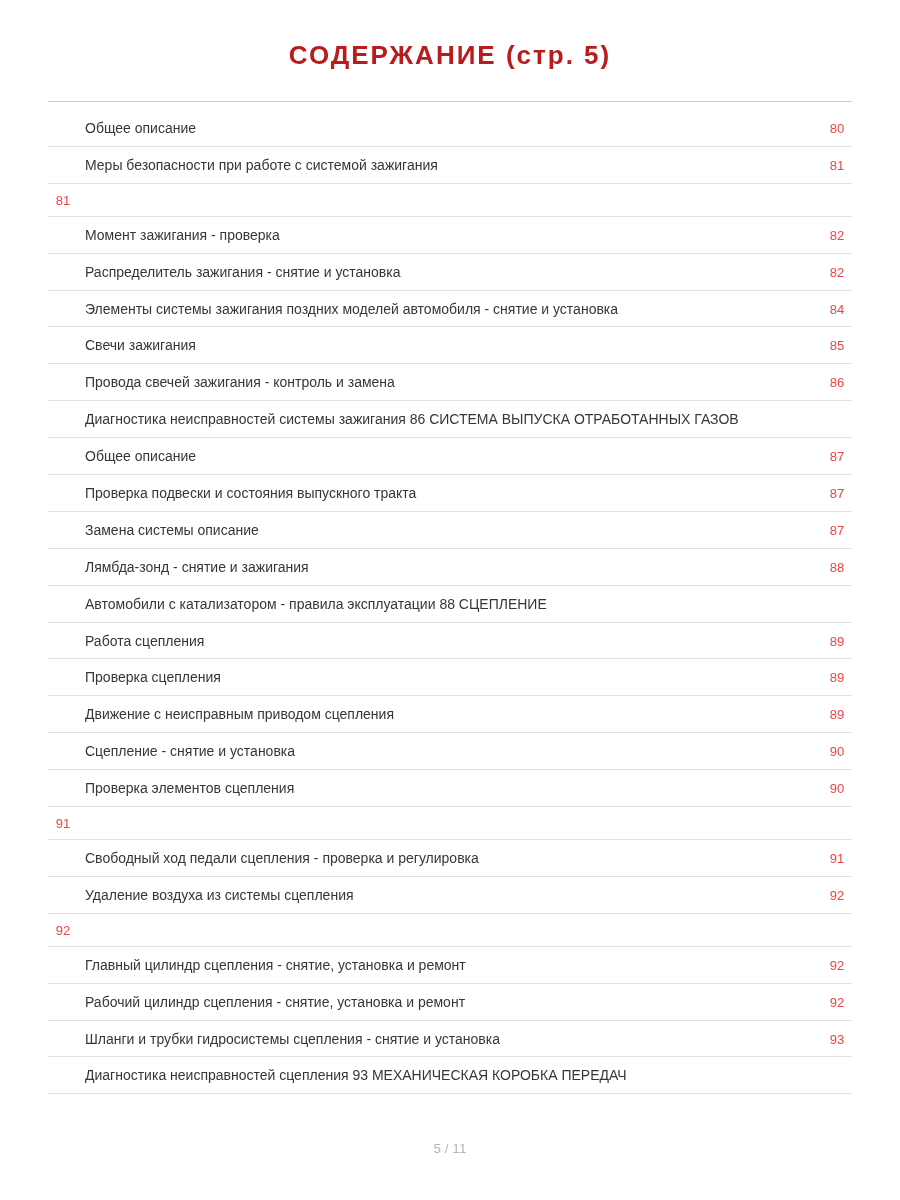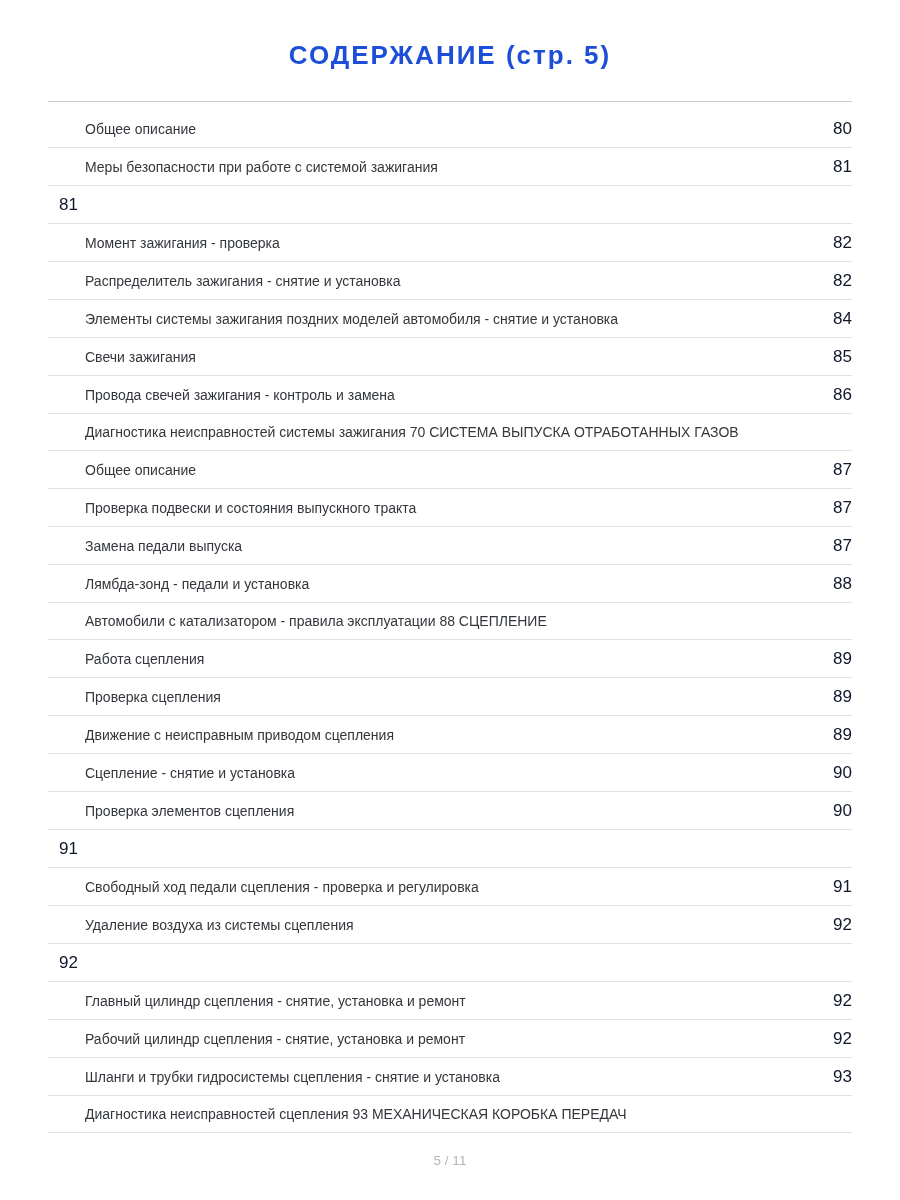--- a/index.html
+++ b/index.html
@@ -19,21 +19,21 @@
   .page-inner {
     padding: 0 48px;
   }
   .doc-title {
     margin: 0;
     padding-top: 40px;
     text-align: center;
     font-size: 26px;
     font-weight: 700;
     letter-spacing: 2px;
-    color: #1d4ed8;
+    color: #b91c1c;
   }
   .top-divider {
     margin-top: 30px;
     border: none;
     border-top: 1px solid #cccccc;
     height: 0;
   }
   .toc-list {
     margin-top: 2px;
   }
@@ -47,30 +47,30 @@
   }
   .toc-label {
     flex: 1 1 auto;
     font-size: 14px;
     line-height: 1.35;
     color: #33373c;
     margin-left: 37px;
   }
   .toc-page {
     flex: 0 0 auto;
-    font-size: 17px;
-    color: #0f172a;
-    text-align: right;
+    font-size: 13px;
+    color: #ef4444;
+    text-align: center;
     min-width: 30px;
   }
   .footer-pagination {
     position: absolute;
     left: 0;
     right: 0;
-    bottom: 32px;
+    bottom: 44px;
     text-align: center;
     font-size: 13.5px;
     color: #b3b7bc;
   }
 </style>
 </head>
 <body>
 
 <div class="page">
   <div class="page-inner">
@@ -112,41 +112,41 @@
     <span class="toc-label">Свечи зажигания</span>
     <span class="toc-page">85</span>
   </div>
 
   <div class="toc-row">
     <span class="toc-label">Провода свечей зажигания - контроль и замена</span>
     <span class="toc-page">86</span>
   </div>
 
   <div class="toc-row">
-    <span class="toc-label">Диагностика неисправностей системы зажигания 70 СИСТЕМА ВЫПУСКА ОТРАБОТАННЫХ ГАЗОВ</span>
+    <span class="toc-label">Диагностика неисправностей системы зажигания 86 СИСТЕМА ВЫПУСКА ОТРАБОТАННЫХ ГАЗОВ</span>
     <span class="toc-page"></span>
   </div>
 
   <div class="toc-row">
     <span class="toc-label">Общее описание</span>
     <span class="toc-page">87</span>
   </div>
 
   <div class="toc-row">
     <span class="toc-label">Проверка подвески и состояния выпускного тракта</span>
     <span class="toc-page">87</span>
   </div>
 
   <div class="toc-row">
-    <span class="toc-label">Замена педали выпуска</span>
+    <span class="toc-label">Замена системы описание</span>
     <span class="toc-page">87</span>
   </div>
 
   <div class="toc-row">
-    <span class="toc-label">Лямбда-зонд - педали и установка</span>
+    <span class="toc-label">Лямбда-зонд - снятие и зажигания</span>
     <span class="toc-page">88</span>
   </div>
 
   <div class="toc-row">
     <span class="toc-label">Автомобили с катализатором - правила эксплуатации 88 СЦЕПЛЕНИЕ</span>
     <span class="toc-page"></span>
   </div>
 
   <div class="toc-row">
     <span class="toc-label">Работа сцепления</span>

